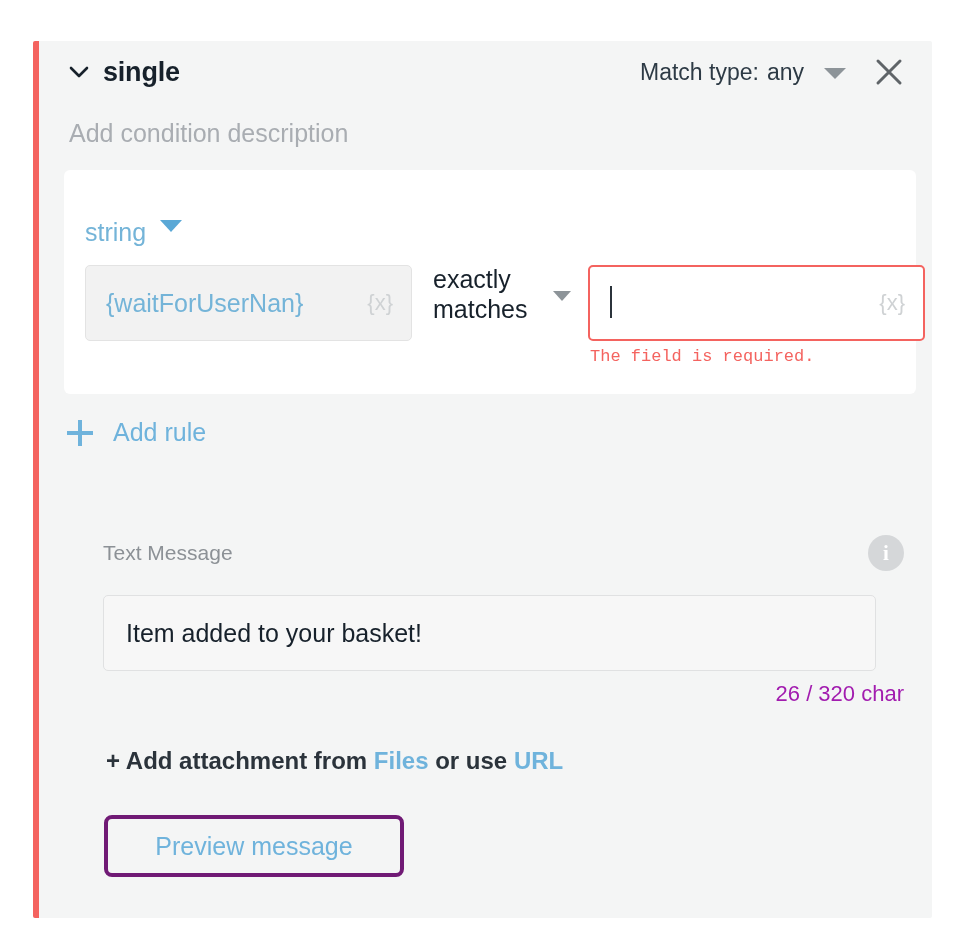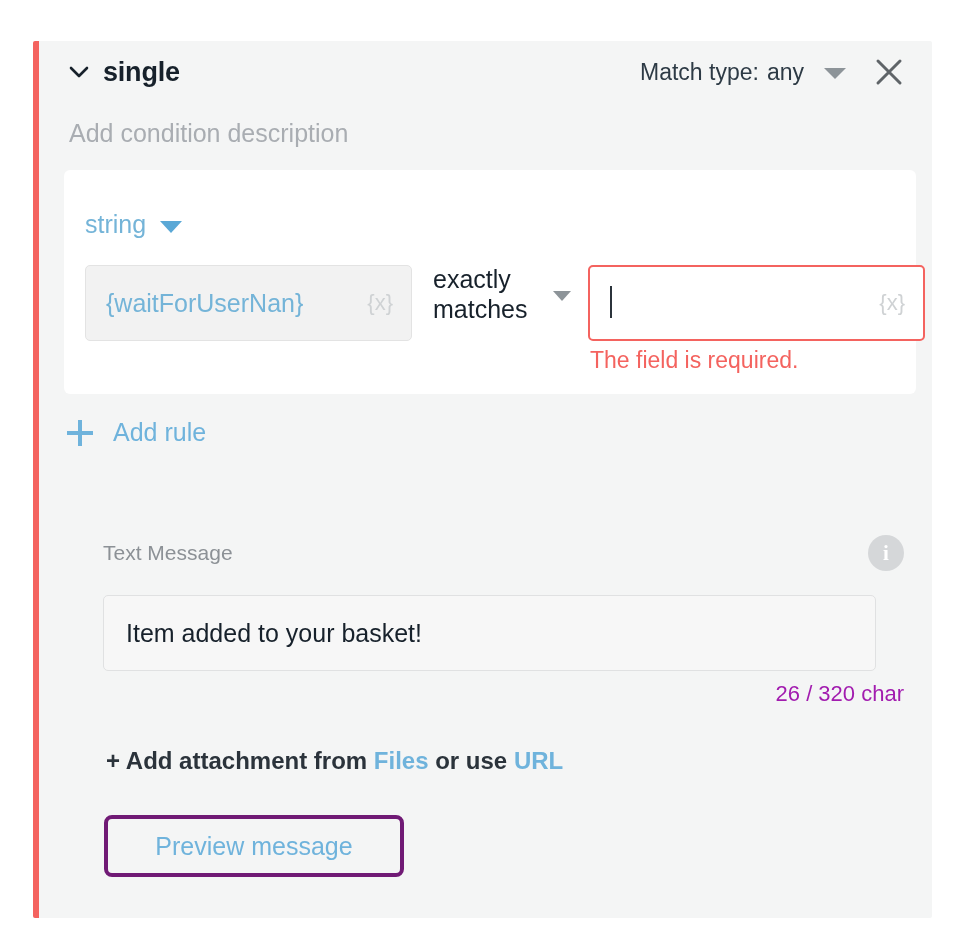--- a/index.html
+++ b/index.html
@@ -118,23 +118,22 @@
     width: 852px;
     height: 224px;
     background: #ffffff;
     border-radius: 6px;
     box-sizing: border-box;
   }
 
   .type-select {
     position: absolute;
     left: 21px;
-    top: 40px;
-    display: flex;
-    align-items: center;
+    top: 48px;
+    display: flex;
     gap: 14px;
     cursor: pointer;
   }
   .type-select-label {
     font-size: 25px;
     color: #74b4d8;
   }
   .caret-blue {
     width: 0; height: 0;
     border-left: 11px solid transparent;
@@ -230,23 +229,24 @@
     height: 32px;
     background: #2b333b;
     vertical-align: middle;
     position: relative;
     top: -1px;
   }
   .field-error {
     position: absolute;
     left: 2px;
     top: 82px;
-    font-size: 23px;
+    font-size: 17px;
     color: #f4635f;
     white-space: nowrap;
+    font-family: Liberation Mono, monospace;
   }
 
   
   .add-rule {
     position: absolute;
     left: 28px;
     top: 377px;
     display: flex;
     align-items: center;
     gap: 20px;

